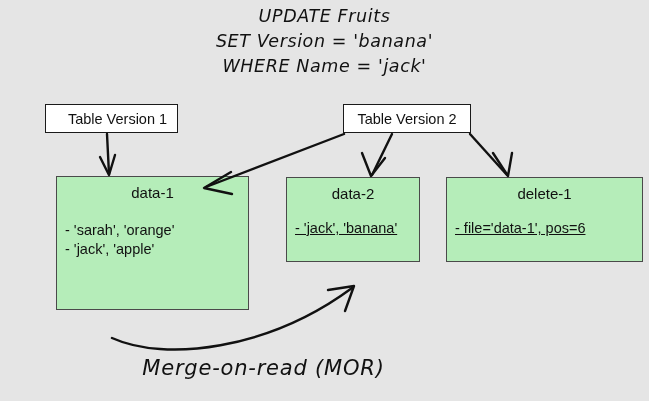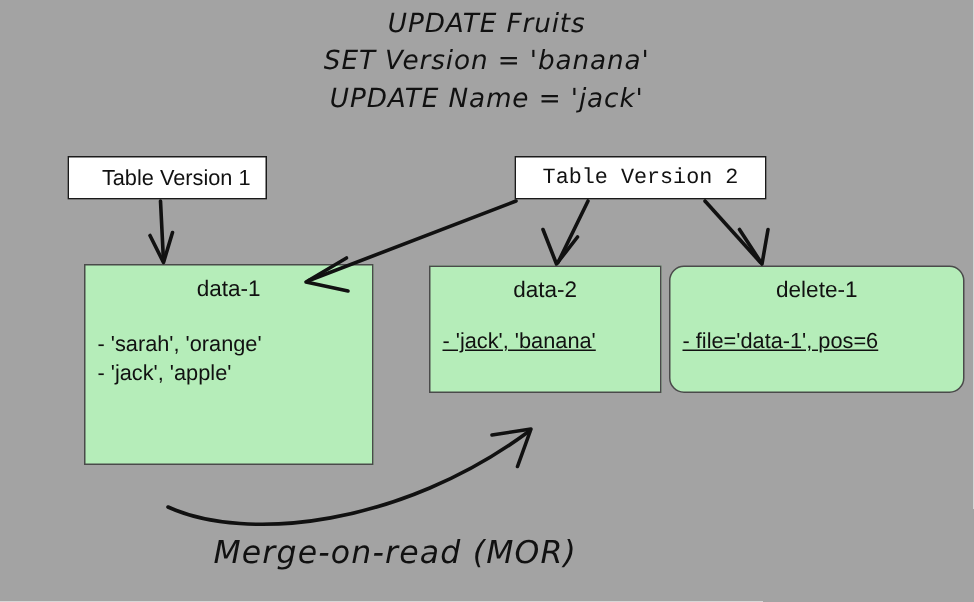--- a/index.html
+++ b/index.html
@@ -5,21 +5,21 @@
 <style>
   html, body {
     margin: 0;
     padding: 0;
     background: #ffffff;
   }
   #canvas {
     position: relative;
     width: 649px;
     height: 401px;
-    background: #a3a3a3;
+    background: #e5e5e5;
     overflow: hidden;
     font-family: "Liberation Sans", sans-serif;
   }
   
   .sql-block {
     position: absolute;
     left: 0;
     top: 4px;
     width: 649px;
     text-align: center;
@@ -42,32 +42,32 @@
     background: #ffffff;
     border: 1.4px solid #1a1a1a;
     display: flex;
     align-items: center;
     justify-content: center;
     font-size: 14.5px;
     color: #111111;
     white-space: nowrap;
   }
   #ver1 { left: 45px;  top: 104px; width: 133px; height: 29px; padding-left: 12px; }
-  #ver2 { left: 343px; top: 104px; width: 168px; height: 29px; font-family: Liberation Mono, monospace; }
+  #ver2 { left: 343px; top: 104px; width: 128px; height: 29px; }
 
   
   .green-box {
     position: absolute;
     box-sizing: border-box;
     background: #b5edb9;
     border: 1.6px solid #4a4a4a;
   }
   #data1 { left: 8px;   top: 176px; width: 193px; height: 134px; margin-left: 48px; }
-  #data2 { left: 286px; top: 177px; width: 155px; height: 85px; }
-  #del1  { left: 446px; top: 177px; width: 197px; height: 85px; border-radius: 10px; }
+  #data2 { left: 286px; top: 177px; width: 134px; height: 85px; }
+  #del1  { left: 446px; top: 177px; width: 197px; height: 85px; }
 
   .box-title {
     text-align: center;
     font-size: 15px;
     color: #111111;
     margin-top: 7px;
     white-space: nowrap;
   }
   .box-rows {
     margin-top: 20px;
@@ -107,21 +107,21 @@
   }
 </style>
 </head>
 <body>
 
 <div id="canvas">
 
   <div class="sql-block">
     <div class="sql-line">UPDATE Fruits</div>
     <div class="sql-line">SET Version = 'banana'</div>
-    <div class="sql-line">UPDATE Name = 'jack'</div>
+    <div class="sql-line">WHERE Name = 'jack'</div>
   </div>
 
   <div class="ver-box" id="ver1">
     <span>Table Version 1</span>
   </div>
   <div class="ver-box" id="ver2">
     <span>Table Version 2</span>
   </div>
 
   <div class="green-box" id="data1">

